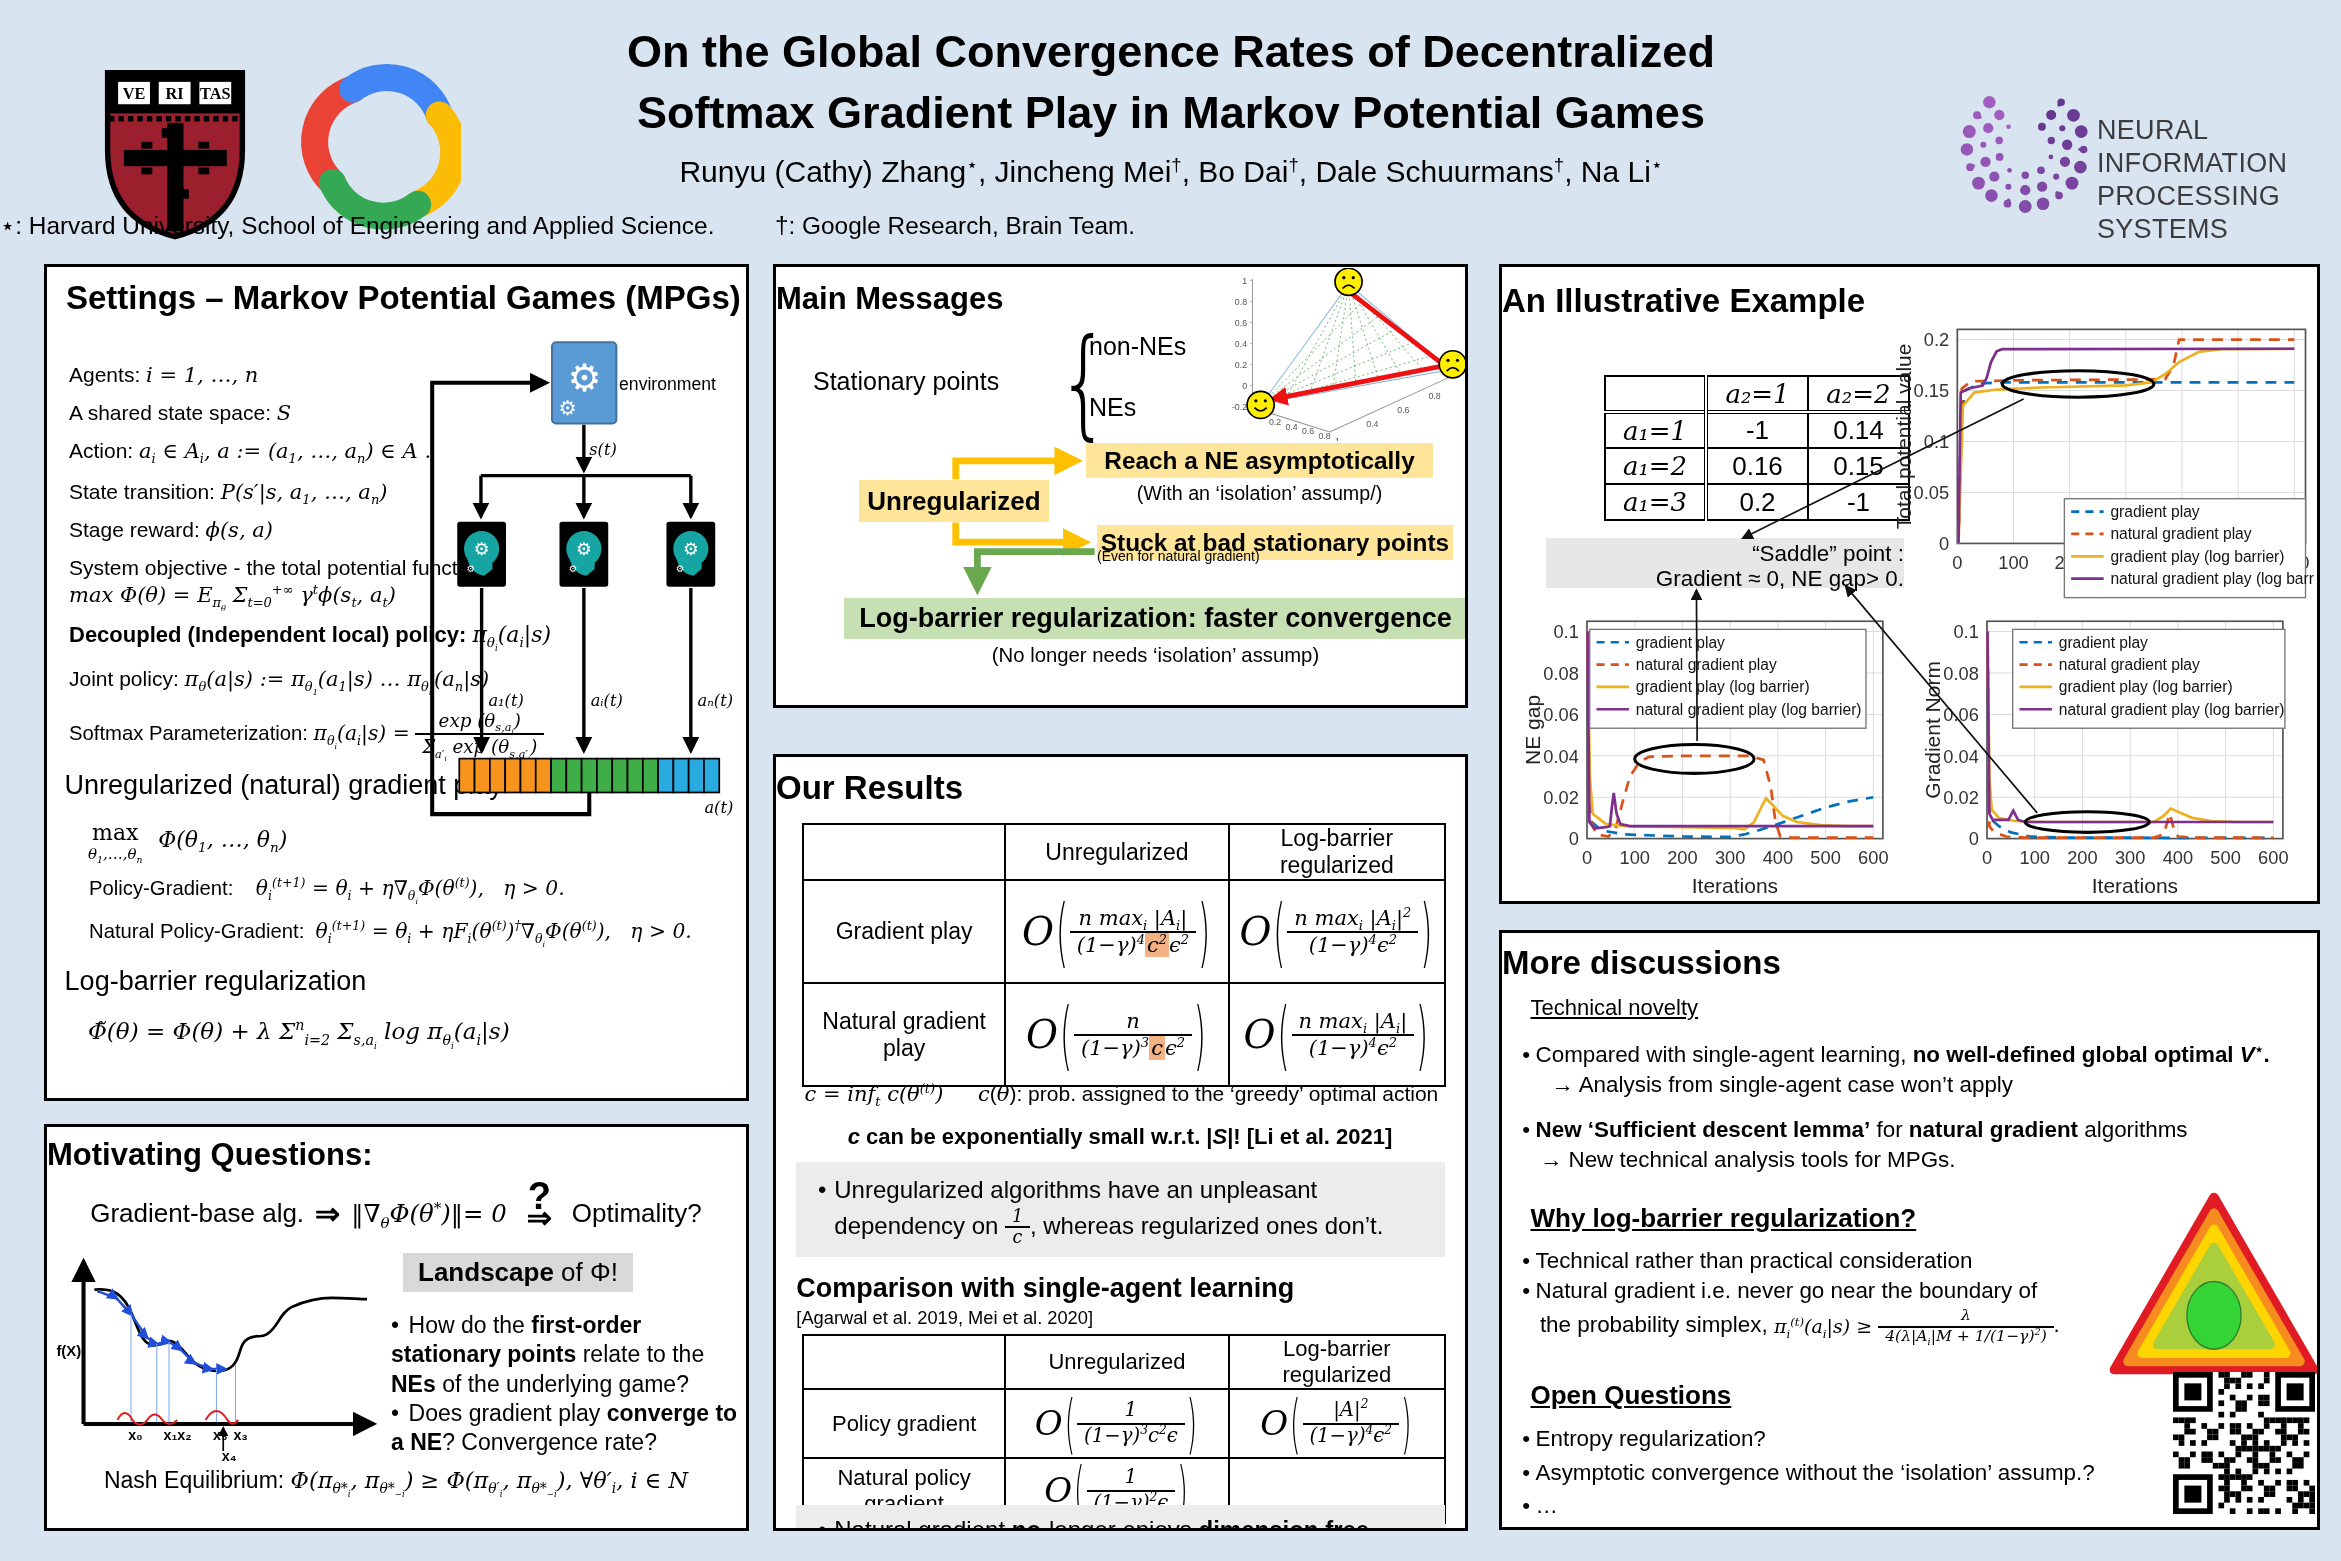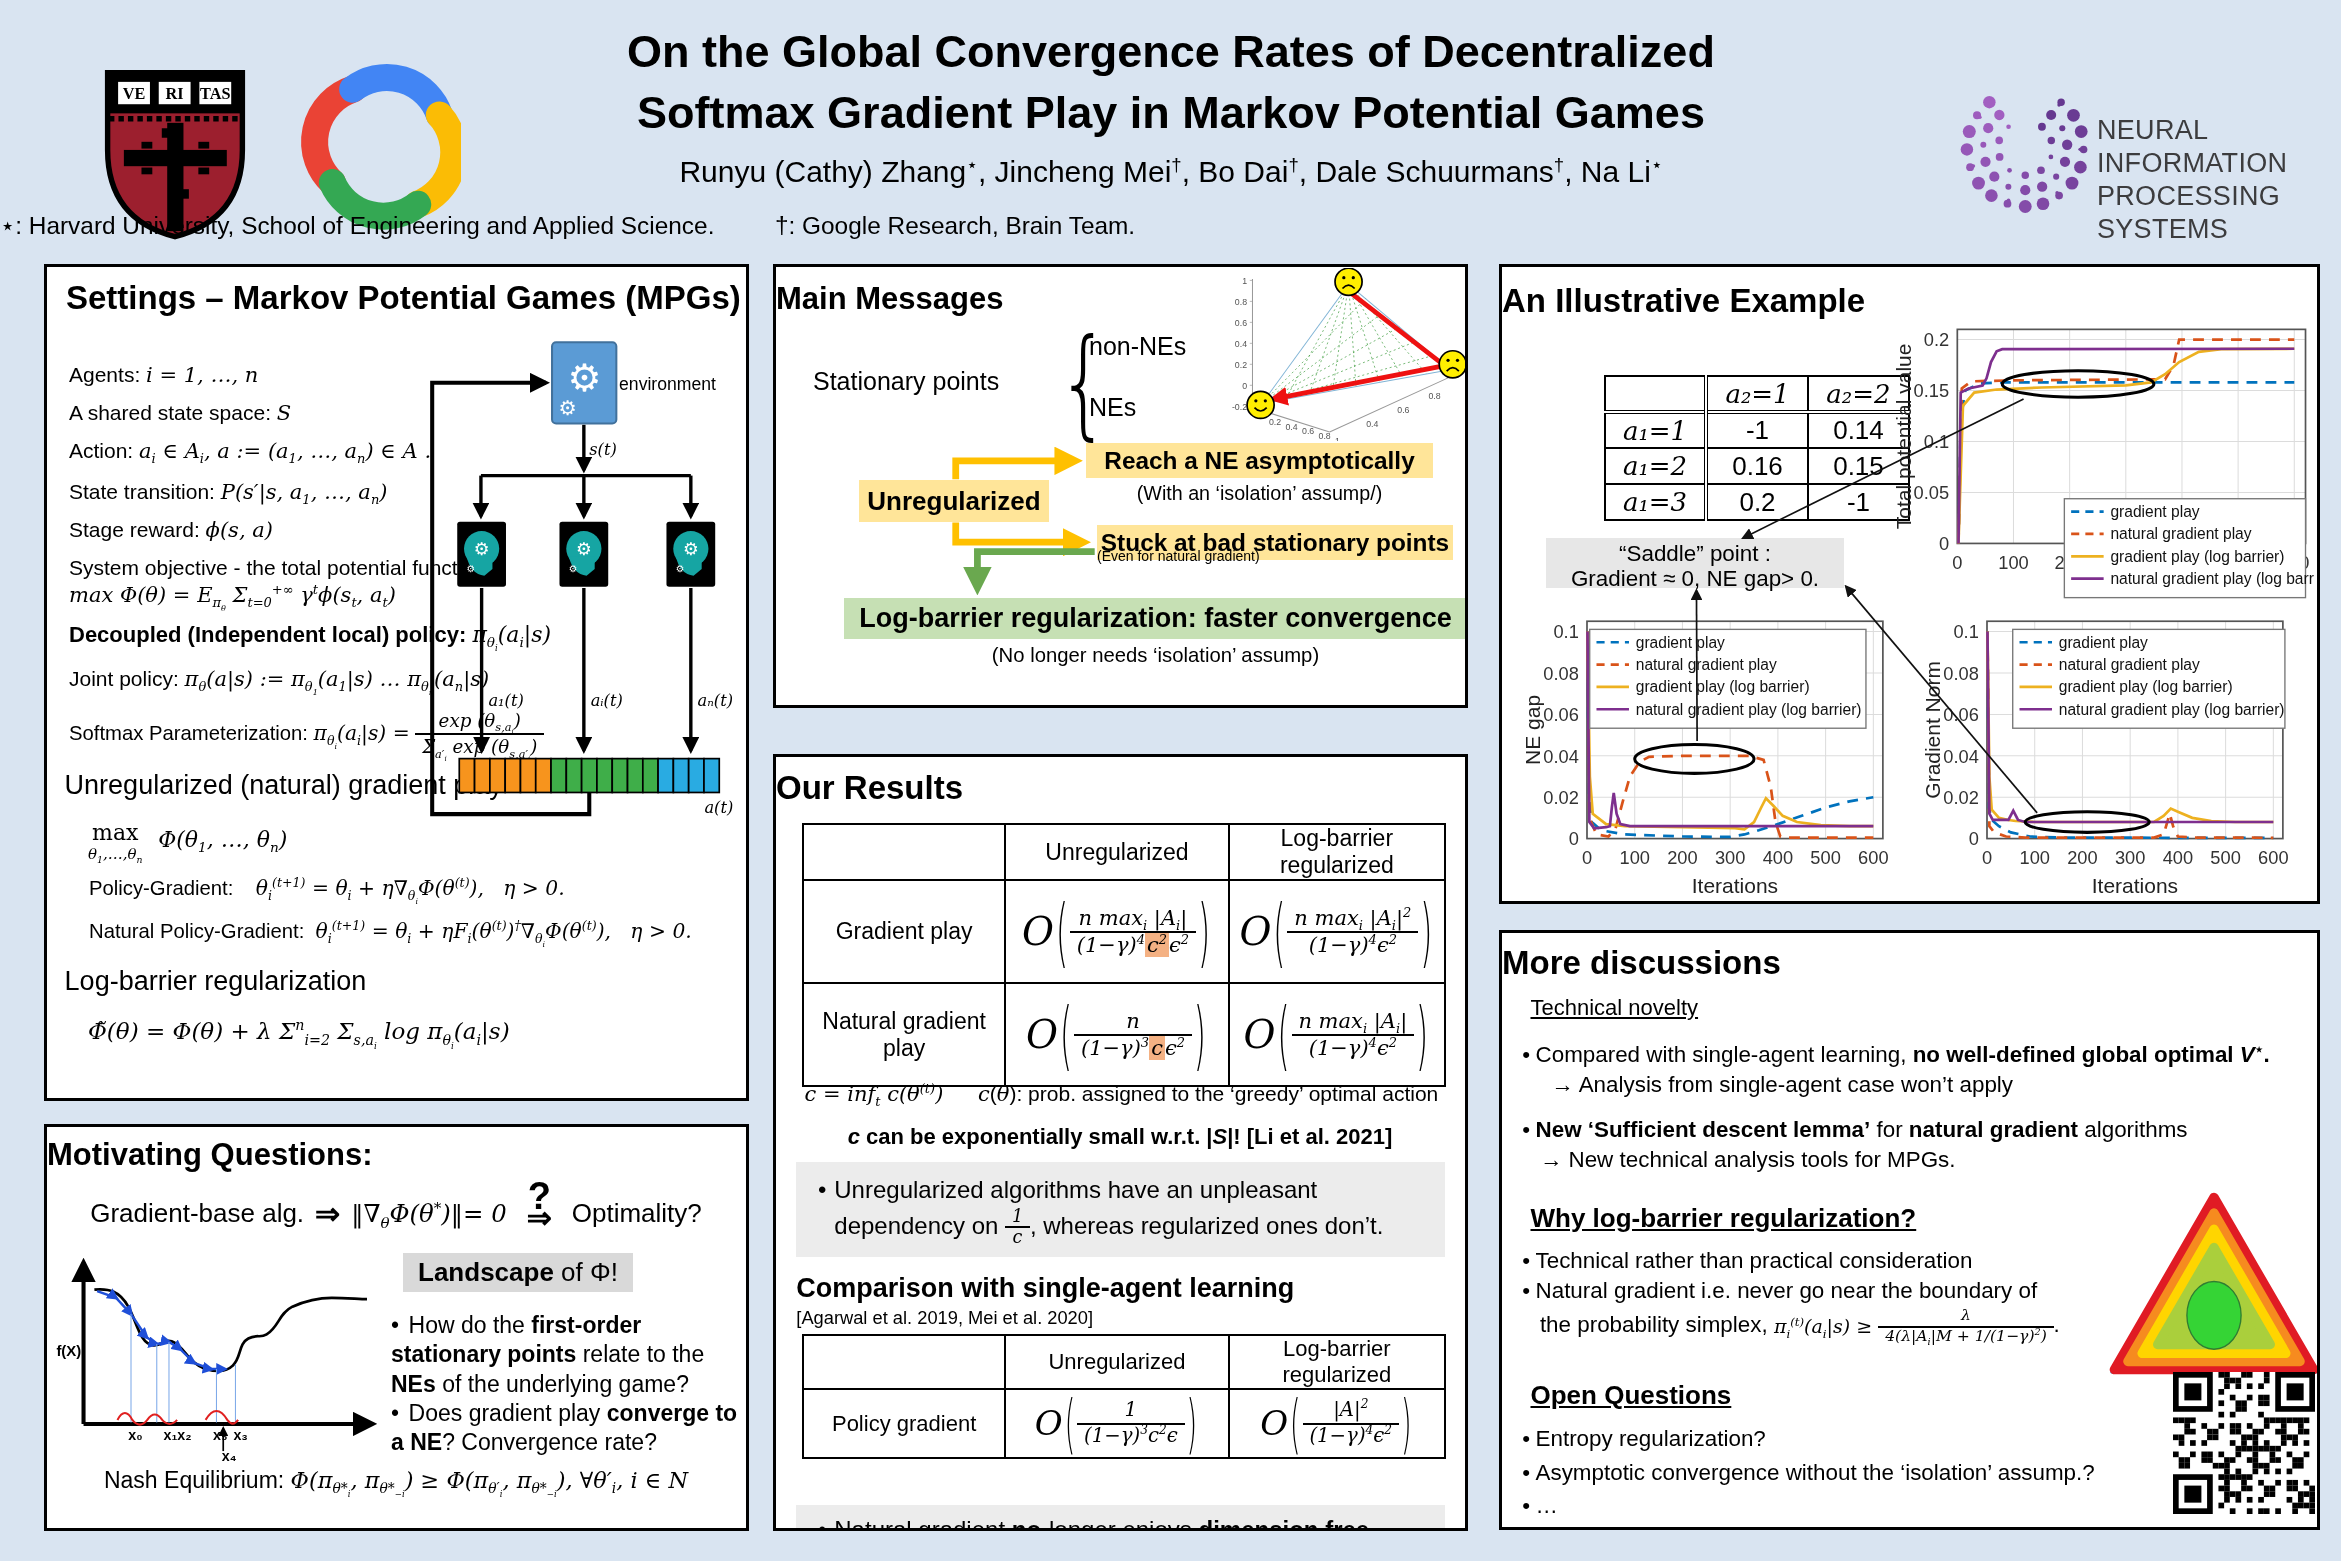--- a/index.html
+++ b/index.html
@@ -419,20 +419,25 @@
         <tr style="height:31px">
       <td style="width:203px"></td>
       <td style="width:224px;font-size:22px">Unregularized</td>
       <td style="width:217px;font-size:22px">Log-barrier regularized</td>
     </tr>
     <tr style="height:69px">
       <td style="font-size:22px">Policy gradient</td>
       <td><span class="bigO" style="font-size:34px">O</span><span class="paren" style="font-size:27px">(</span><span class="frac math" style="font-size:19.7px"><span class="num">1</span><span class="den">(1−γ)<sup>3</sup>c<sup>2</sup>ϵ</span></span><span class="paren" style="font-size:27px">)</span></td>
       <td><span class="bigO" style="font-size:34px">O</span><span class="paren" style="font-size:27px">(</span><span class="frac math" style="font-size:19.7px"><span class="num">|A|<sup>2</sup></span><span class="den">(1−γ)<sup>4</sup>ϵ<sup>2</sup></span></span><span class="paren" style="font-size:27px">)</span></td>
     </tr>
+    <tr style="height:65px">
+      <td style="font-size:22px">Natural policy gradient</td>
+      <td><span class="bigO" style="font-size:34px">O</span><span class="paren" style="font-size:27px">(</span><span class="frac math" style="font-size:19.7px"><span class="num">1</span><span class="den">(1−γ)<sup>2</sup>ϵ</span></span><span class="paren" style="font-size:27px">)</span></td>
+      <td></td>
+    </tr>
   </tbody>
     </table>
   <div class="abs grayb" style="left:20.3px;top:748px;width:649px;height:139px;padding:8.1px 6.8px 0 13.6px;font-size:24px;line-height:1.45">
     <div><span class="bdot">•</span><span>Natural gradient <b>no</b>-longer enjoys <b>dimension free convergence</b>!</span></div>
 
   </div>
 </div>
 
 <div class="panel" id="panel-example" style="left:1499px;top:264px;width:821px;height:640px">
   <div class="ptitle" style="margin-top:15px">An Illustrative Example</div>
@@ -453,21 +458,21 @@
       <td class="lbl" style="font-style:normal">0.16</td>
       <td class="lbl" style="font-style:normal">0.15</td>
     </tr>
     <tr style="height:36px">
       <td style="border-right:4.7px double #000">a₁=3</td>
       <td class="lbl" style="font-style:normal">0.2</td>
       <td class="lbl" style="font-style:normal">-1</td>
     </tr>
   </tbody>
     </table>
-  <div class="abs" style="left:44px;top:271px;width:298px;height:50px;background:#e7e7e7;text-align:center;font-size:22.4px;line-height:1.15;padding-top:2.7px">
+  <div class="abs" style="left:44px;top:271px;width:358px;height:50px;background:#e7e7e7;text-align:right;font-size:22.4px;line-height:1.15;padding-top:2.7px">
     <div>“Saddle” point :</div>
     <div>Gradient ≈ 0, NE gap&gt; 0.</div>
   </div>
   <svg class="abs" id="plot1" style="left:393px;top:54px" width="420" height="285" viewBox="0 0 620 420">
       <line x1="92" y1="12" x2="92" y2="328" stroke="#dcdcdc" stroke-width="1.5"></line>
       <text x="92" y="366" font-size="27" text-anchor="middle" fill="#333">0</text>
       <line x1="174.90322580645162" y1="12" x2="174.90322580645162" y2="328" stroke="#dcdcdc" stroke-width="1.5"></line>
       <text x="174.90322580645162" y="366" font-size="27" text-anchor="middle" fill="#333">100</text>
       <line x1="257.80645161290323" y1="12" x2="257.80645161290323" y2="328" stroke="#dcdcdc" stroke-width="1.5"></line>
       <text x="257.80645161290323" y="366" font-size="27" text-anchor="middle" fill="#333">200</text>

